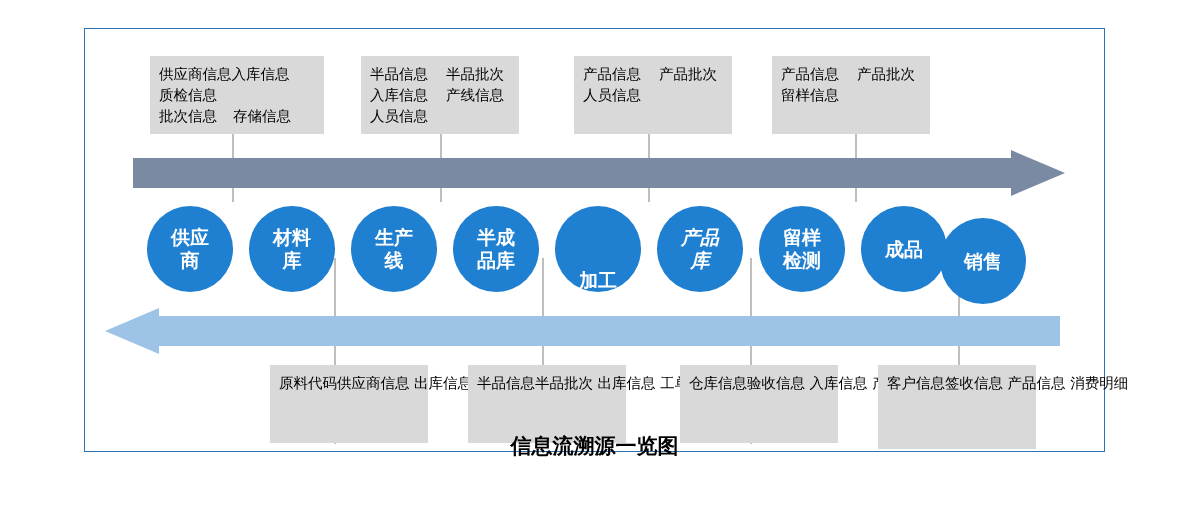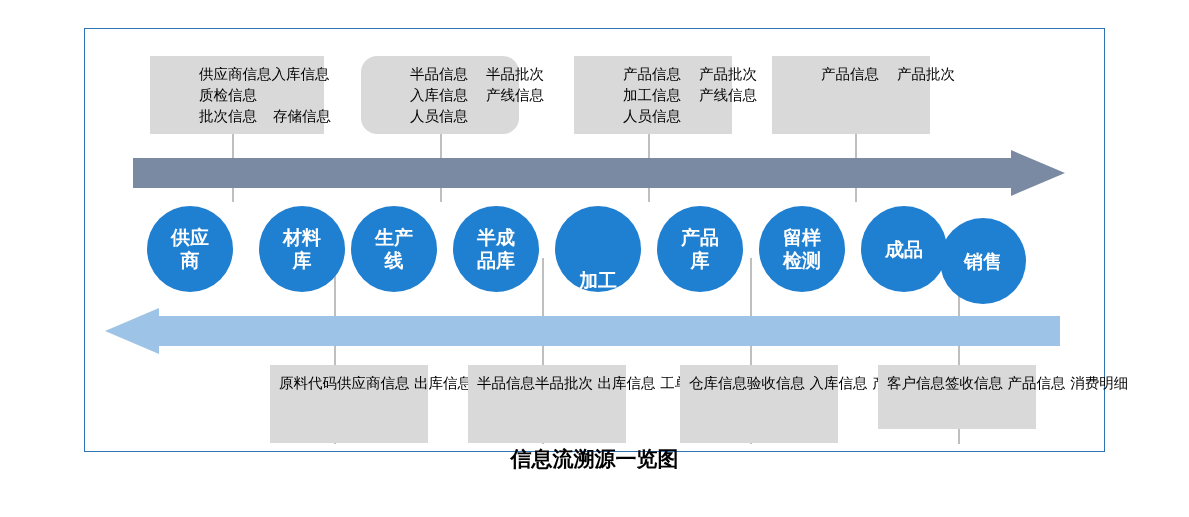--- a/index.html
+++ b/index.html
@@ -40,21 +40,21 @@
   .info-box {
     position: absolute;
     background: #d9d9d9;
     color: #000000;
     font-size: 14.5px;
     line-height: 21px;
     box-sizing: border-box;
     padding: 8px 9px 6px 9px;
     white-space: nowrap;
   }
-  .info-box .row { display: block; margin-left: 40px; }
+  .info-box .row { display: block; }
   .info-box .cell { display: inline-block; }
 
   
   .arrow-top {
     position: absolute;
     left: 133px;
     top: 150px;
     width: 932px;
     height: 46px;
   }
@@ -126,21 +126,21 @@
     font-size: 14.5px;
     line-height: 21px;
     box-sizing: border-box;
     padding: 8px 9px 6px 9px;
     white-space: nowrap;
   }
 
   .caption {
     position: absolute;
     left: 0;
-    top: 445px;
+    top: 432px;
     width: 1189px;
     text-align: center;
     font-family: "DejaVu Serif", "Liberation Serif", serif;
     font-weight: bold;
     font-size: 21px;
     color: #000000;
   }
 </style>
 </head>
 <body>
@@ -158,48 +158,48 @@
   <div class="vline" style="left:542px; top:258px; height:186px;"></div>
   <div class="vline" style="left:750px; top:258px; height:186px;"></div>
   <div class="vline" style="left:958px; top:258px; height:186px;"></div>
 
   <div class="info-box" style="left:150px; top:56px; width:174px; height:78px;">
     <span class="row"><span class="cell">供应商信息</span><span class="cell">入库信息</span></span>
     <span class="row"><span class="cell">质检信息</span></span>
     <span class="row"><span class="cell" style="width:74px">批次信息</span><span class="cell">存储信息</span></span>
   </div>
 
-  <div class="info-box" style="left:361px; top:56px; width:158px; height:78px;border-radius:16px;">
+  <div class="info-box" style="left:361px; top:56px; width:158px; height:78px;">
     <span class="row"><span class="cell" style="width:76px">半品信息</span><span class="cell">半品批次</span></span>
     <span class="row"><span class="cell" style="width:76px">入库信息</span><span class="cell">产线信息</span></span>
     <span class="row"><span class="cell">人员信息</span></span>
   </div>
 
   <div class="info-box" style="left:574px; top:56px; width:158px; height:78px;">
     <span class="row"><span class="cell" style="width:76px">产品信息</span><span class="cell">产品批次</span></span>
-    <span class="row"><span class="cell" style="width:76px">加工信息</span><span class="cell">产线信息</span></span>
     <span class="row"><span class="cell">人员信息</span></span>
   </div>
 
   <div class="info-box" style="left:772px; top:56px; width:158px; height:78px;">
     <span class="row"><span class="cell" style="width:76px">产品信息</span><span class="cell">产品批次</span></span>
+    <span class="row"><span class="cell">留样信息</span></span>
   </div>
 
   <div class="arrow-top">
     <div class="shaft"></div>
     <div class="head"></div>
   </div>
 
   <div class="node" style="left:147px; top:206px;">
     <div>
         <span>供应</span>
         <span>商</span>
       </div>
   </div>
-  <div class="node" style="left:259px; top:206px;">
+  <div class="node" style="left:249px; top:206px;">
     <div>
         <span>材料</span>
         <span>库</span>
       </div>
   </div>
   <div class="node" style="left:351px; top:206px;">
     <div>
         <span>生产</span>
         <span>线</span>
       </div>
@@ -208,21 +208,21 @@
     <div>
         <span>半成</span>
         <span>品库</span>
       </div>
   </div>
   <div class="node" style="left:555px; top:206px;align-items:flex-end;">
     <div>
         <span>加工</span>
       </div>
   </div>
-  <div class="node" style="left:657px; top:206px;">
+  <div class="node" style="left:657px; top:206px;font-style:italic;">
     <div>
         <span>产品</span>
         <span>库</span>
       </div>
   </div>
   <div class="node" style="left:759px; top:206px;text-align:right;">
     <div>
         <span>留样</span>
         <span>检测</span>
       </div>
@@ -254,21 +254,21 @@
     <span class="row"><span class="cell">出库信息</span></span>
     <span class="row"><span class="cell">工单信息</span></span>
   </div>
 
   <div class="info-box-b" style="left:680px; top:365px; width:158px; height:78px;">
     <span class="row"><span class="cell" style="width:76px">仓库信息</span><span class="cell">验收信息</span></span>
     <span class="row"><span class="cell">入库信息</span></span>
     <span class="row"><span class="cell">产品批次</span></span>
   </div>
 
-  <div class="info-box-b" style="left:878px; top:365px; width:158px; height:64px;">
+  <div class="info-box-b" style="left:878px; top:365px; width:158px; height:84px;">
     <span class="row"><span class="cell" style="width:76px">客户信息</span><span class="cell">签收信息</span></span>
     <span class="row"><span class="cell">产品信息</span></span>
     <span class="row"><span class="cell">消费明细</span></span>
   </div>
 
   <div class="caption">信息流溯源一览图</div>
 
 </div>
 
 </body></html>

